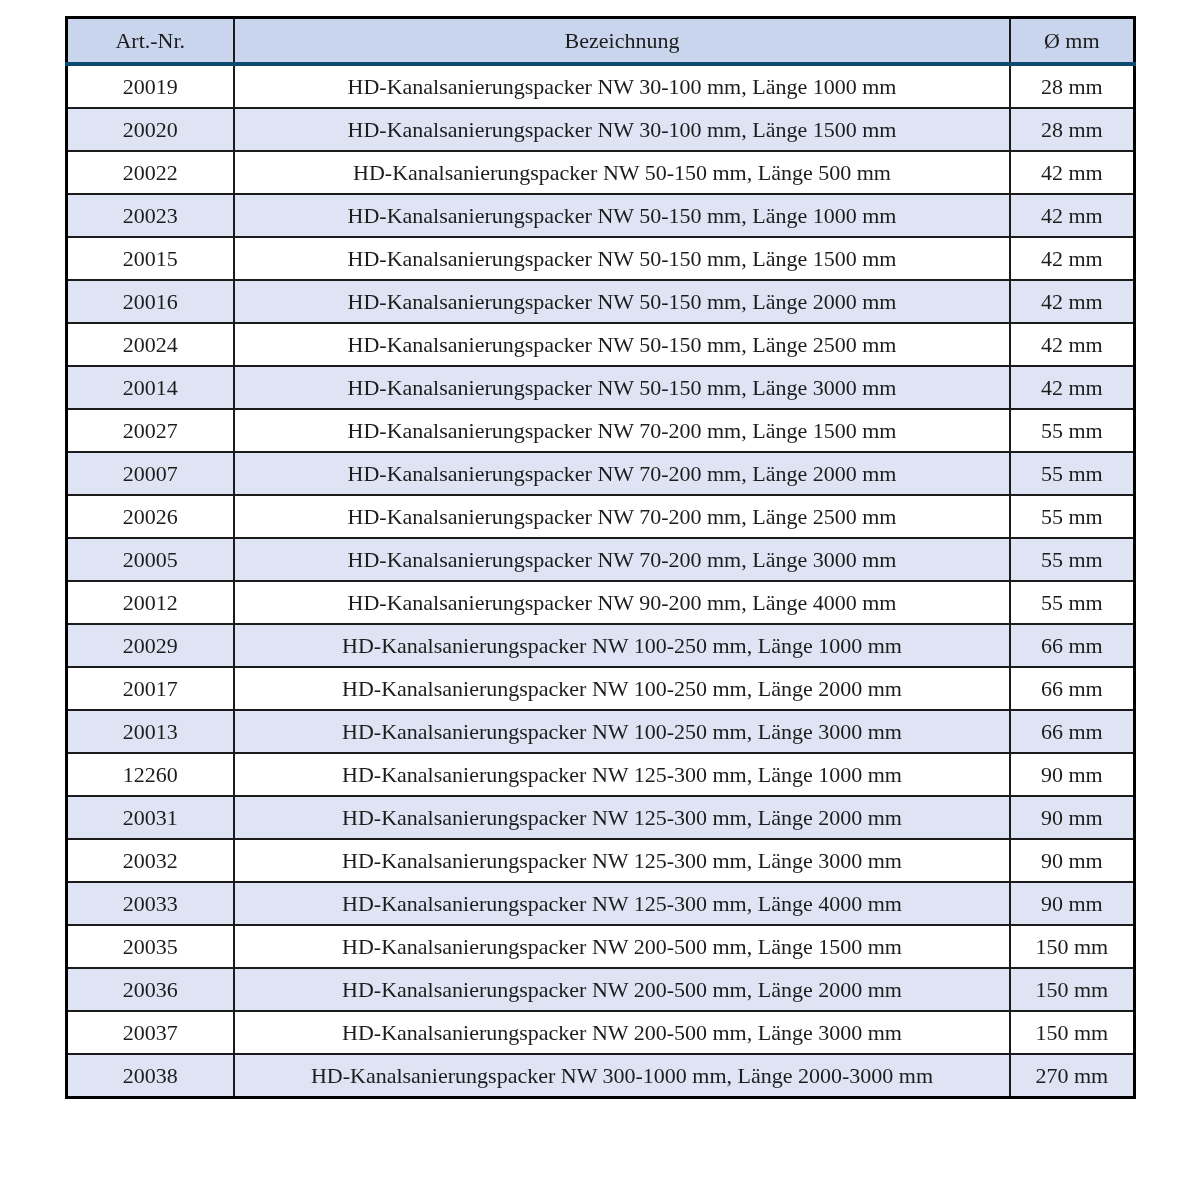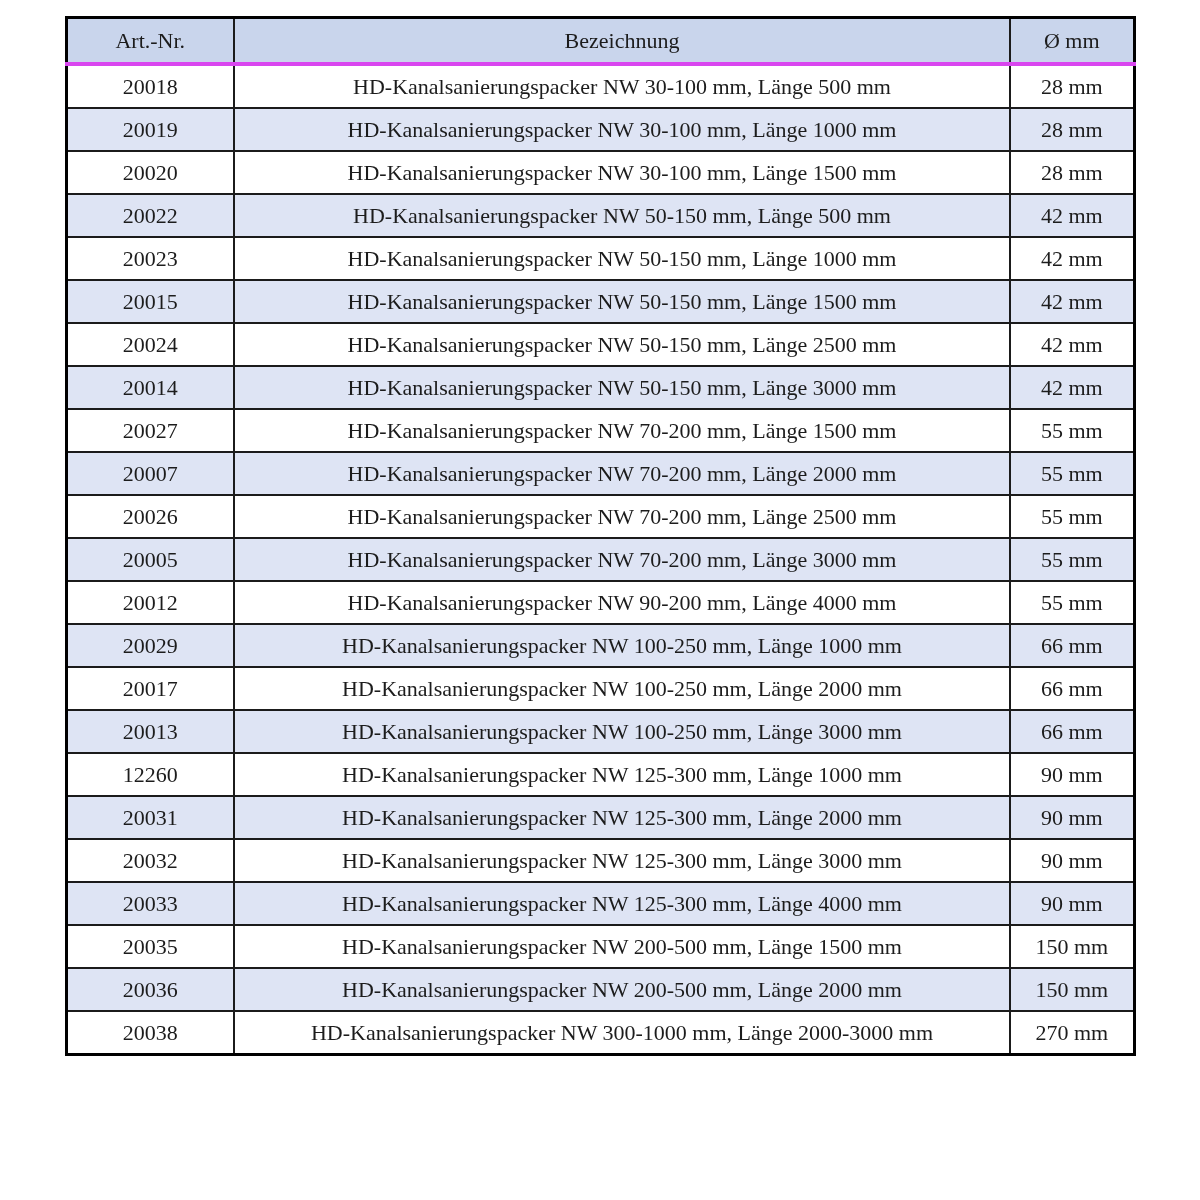--- a/index.html
+++ b/index.html
@@ -34,21 +34,21 @@
     font-size: 22px;
     line-height: 1;
     color: var(--text-color);
     padding: 10px 6px 9px 6px;
     font-weight: normal;
     white-space: nowrap;
     overflow: hidden;
   }
   thead th {
     background: var(--header-bg);
-    border-bottom: 4px solid #d946ef;
+    border-bottom: 4px solid #0c4a6e;
     padding: 11px 6px 10px 6px;
   }
   tbody tr:nth-child(even) td {
     background: var(--row-alt-bg);
   }
   tbody tr:nth-child(odd) td {
     background: #ffffff;
   }
 </style>
 </head>
@@ -62,25 +62,20 @@
   </colgroup>
   <thead>
     <tr>
       <th>Art.-Nr.</th>
       <th>Bezeichnung</th>
       <th>Ø mm</th>
     </tr>
   </thead>
   <tbody>
       <tr>
-        <td>20018</td>
-        <td>HD-Kanalsanierungspacker NW 30-100 mm, Länge 500 mm</td>
-        <td>28 mm</td>
-      </tr>
-      <tr>
         <td>20019</td>
         <td>HD-Kanalsanierungspacker NW 30-100 mm, Länge 1000 mm</td>
         <td>28 mm</td>
       </tr>
       <tr>
         <td>20020</td>
         <td>HD-Kanalsanierungspacker NW 30-100 mm, Länge 1500 mm</td>
         <td>28 mm</td>
       </tr>
       <tr>
@@ -89,20 +84,25 @@
         <td>42 mm</td>
       </tr>
       <tr>
         <td>20023</td>
         <td>HD-Kanalsanierungspacker NW 50-150 mm, Länge 1000 mm</td>
         <td>42 mm</td>
       </tr>
       <tr>
         <td>20015</td>
         <td>HD-Kanalsanierungspacker NW 50-150 mm, Länge 1500 mm</td>
+        <td>42 mm</td>
+      </tr>
+      <tr>
+        <td>20016</td>
+        <td>HD-Kanalsanierungspacker NW 50-150 mm, Länge 2000 mm</td>
         <td>42 mm</td>
       </tr>
       <tr>
         <td>20024</td>
         <td>HD-Kanalsanierungspacker NW 50-150 mm, Länge 2500 mm</td>
         <td>42 mm</td>
       </tr>
       <tr>
         <td>20014</td>
         <td>HD-Kanalsanierungspacker NW 50-150 mm, Länge 3000 mm</td>
@@ -172,18 +172,23 @@
         <td>20035</td>
         <td>HD-Kanalsanierungspacker NW 200-500 mm, Länge 1500 mm</td>
         <td>150 mm</td>
       </tr>
       <tr>
         <td>20036</td>
         <td>HD-Kanalsanierungspacker NW 200-500 mm, Länge 2000 mm</td>
         <td>150 mm</td>
       </tr>
       <tr>
+        <td>20037</td>
+        <td>HD-Kanalsanierungspacker NW 200-500 mm, Länge 3000 mm</td>
+        <td>150 mm</td>
+      </tr>
+      <tr>
         <td>20038</td>
         <td>HD-Kanalsanierungspacker NW 300-1000 mm, Länge 2000-3000 mm</td>
         <td>270 mm</td>
       </tr>
     </tbody>
 </table>
 
 </body></html>

